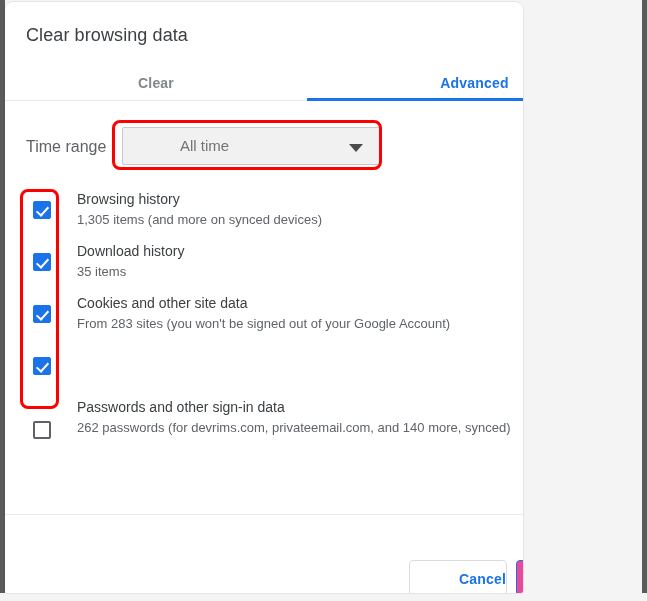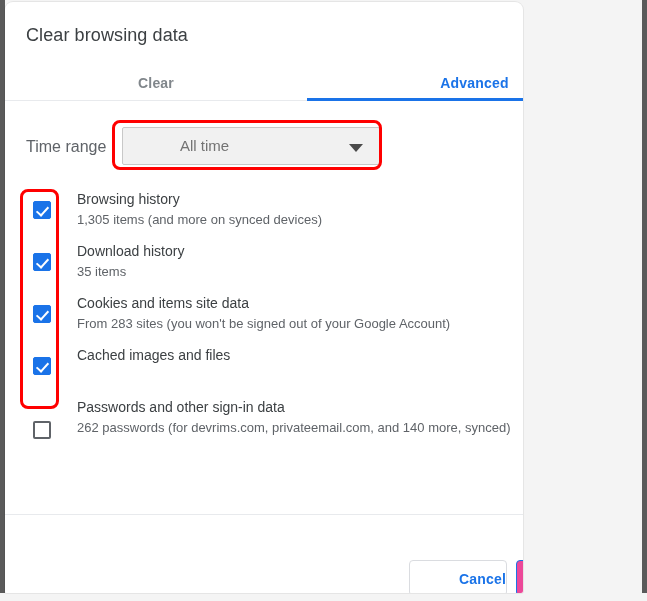--- a/index.html
+++ b/index.html
@@ -393,29 +393,28 @@
           <div class="checkbox checked"></div>
           <div class="option-text">
             <div class="option-title">Download history</div>
             <div class="option-sub">35 items</div>
           </div>
         </div>
 
         <div class="option-row row3">
           <div class="checkbox checked"></div>
           <div class="option-text">
-            <div class="option-title">Cookies and items site data</div>
+            <div class="option-title">Cookies and other site data</div>
             <div class="option-sub">From 283 sites (you won't be signed out of your Google Account)</div>
           </div>
         </div>
 
         <div class="option-row row4">
           <div class="checkbox checked"></div>
           <div class="option-text">
-            <div class="option-title">Cached images and files</div>
           </div>
         </div>
 
         <div class="option-row row5">
           <div class="checkbox unchecked"></div>
           <div class="option-text">
             <div class="option-title">Passwords and other sign-in data</div>
             <div class="option-sub">262 passwords (for devrims.com, privateemail.com, and 140 more, synced)</div>
           </div>
         </div>

